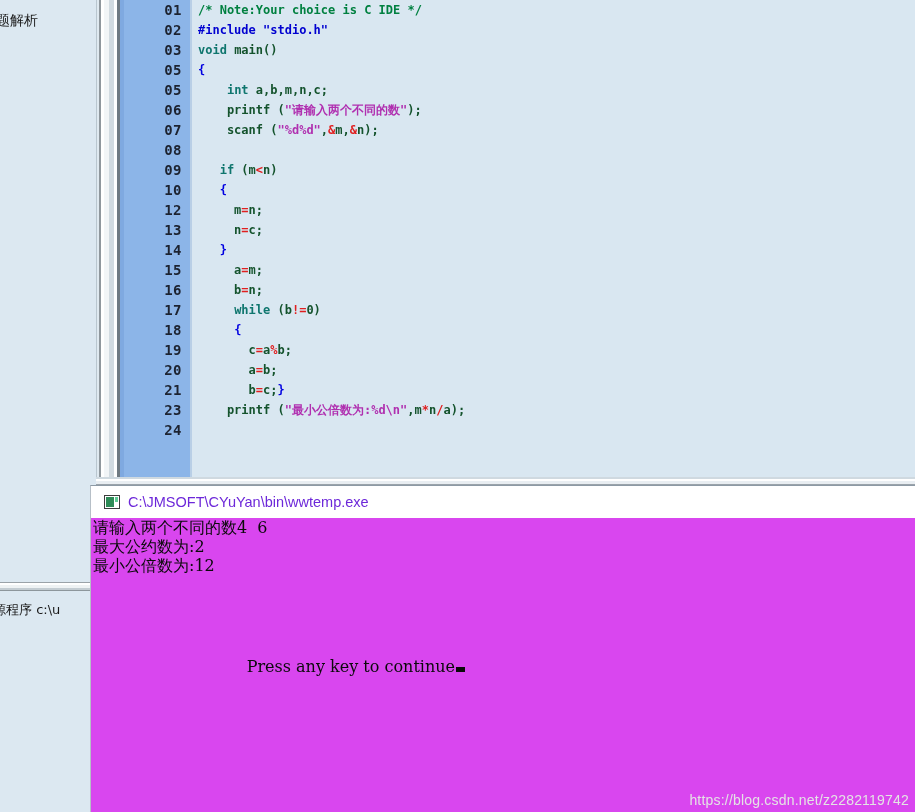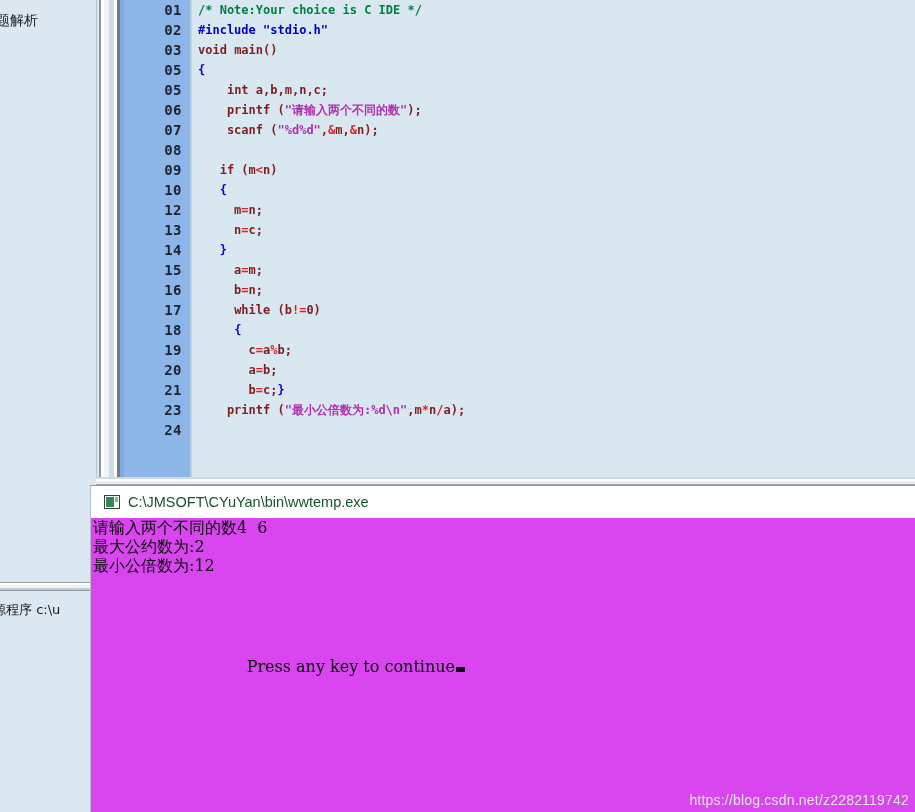--- a/index.html
+++ b/index.html
@@ -141,24 +141,24 @@
     position: absolute;
     left: 74px;
     font-family: "DejaVu Sans Mono", monospace;
     font-size: 12px;
     font-weight: bold;
     color: #101010;
     white-space: pre;
   }
   .tk-cmt { color: #008040; }
   .tk-pre { color: #0000d0; }
-  .tk-kw  { color: #7f1d1d; }
+  .tk-kw  { color: #0f766e; }
   .tk-str { color: #b030b0; }
   .tk-op  { color: #e02020; }
-  .tk-pun { color: #7f1d1d; }
+  .tk-pun { color: #14532d; }
   .tk-brc { color: #0000e0; }
 
   
   #editor-bottom-frame {
     position: absolute;
     left: 96px; top: 477px;
     width: 819px; height: 10px;
     background: linear-gradient(to bottom,
       #cfd9e0 0px, #cfd9e0 2px,
       #ffffff 2px, #ffffff 4px,
@@ -216,21 +216,21 @@
   #console-icon::after {
     content: "";
     position: absolute;
     left: 10px; top: 1px;
     width: 3px; height: 5px;
     background: #5ecb94;
   }
   #console-title-text {
     font-family: "Liberation Sans", sans-serif;
     font-size: 14.5px;
-    color: #14532d;
+    color: #6d28d9;
     white-space: nowrap;
   }
   #console-body {
     position: absolute;
     left: 0; top: 32px;
     width: 100%;
     height: 295px;
     background: #d946ef;
     overflow: hidden;
   }

